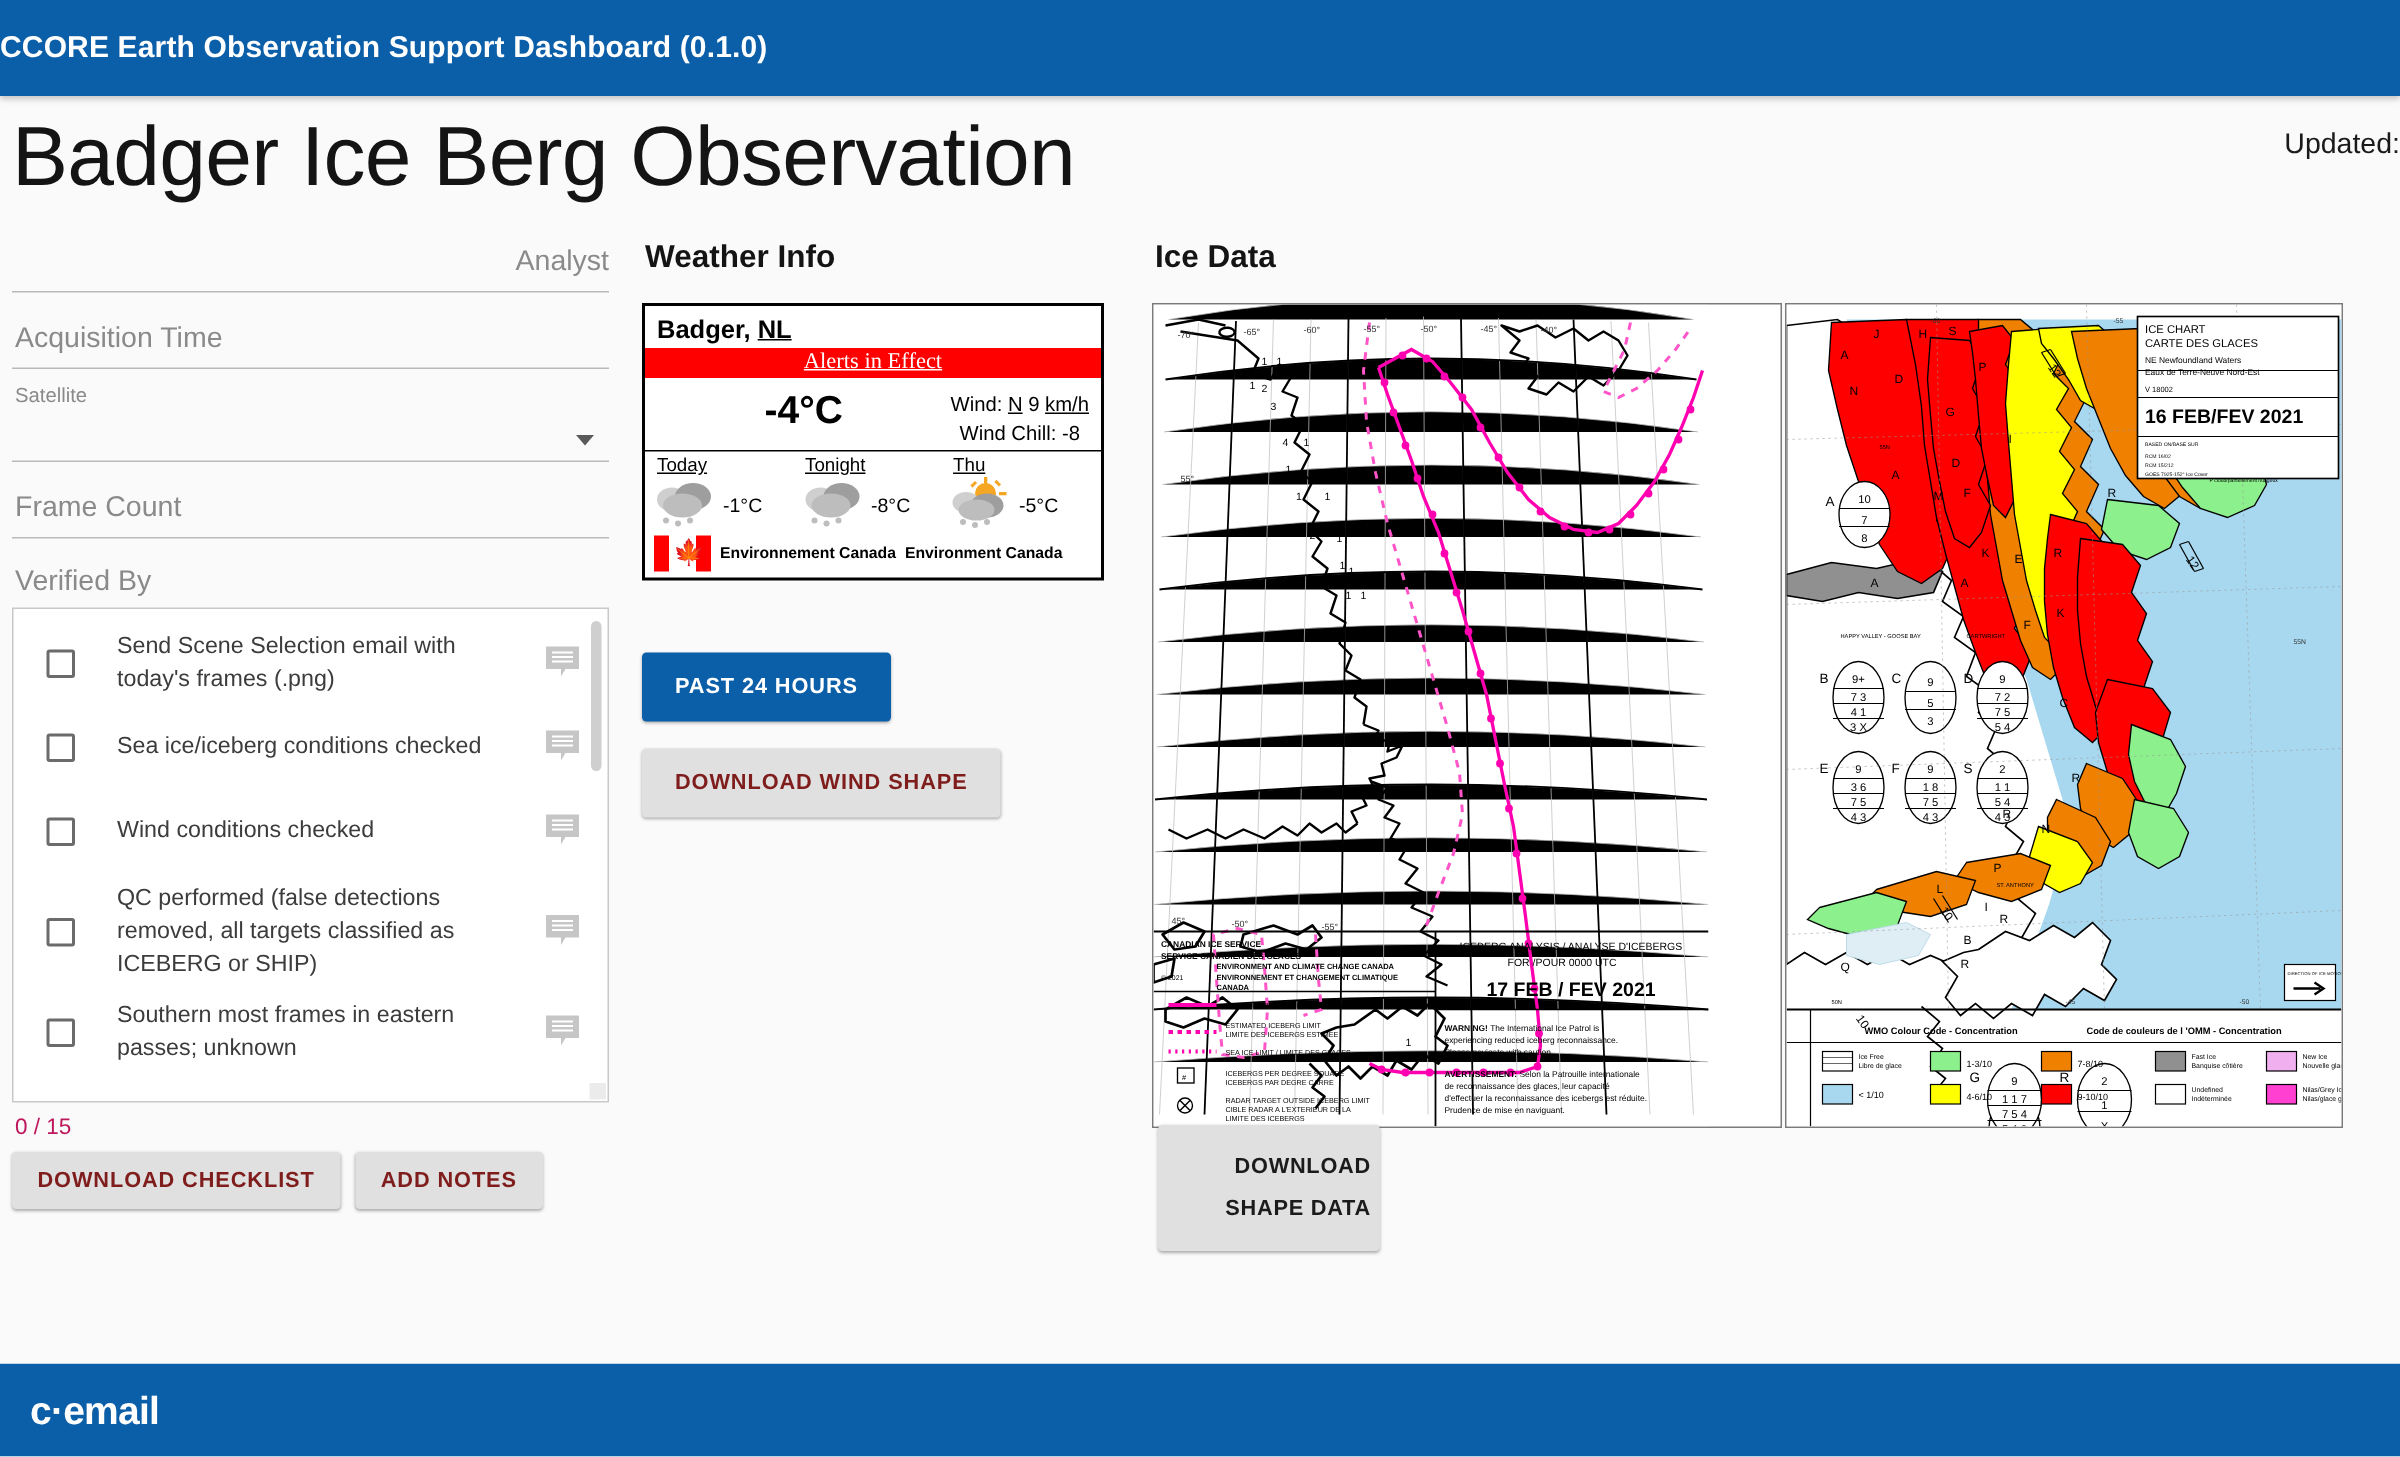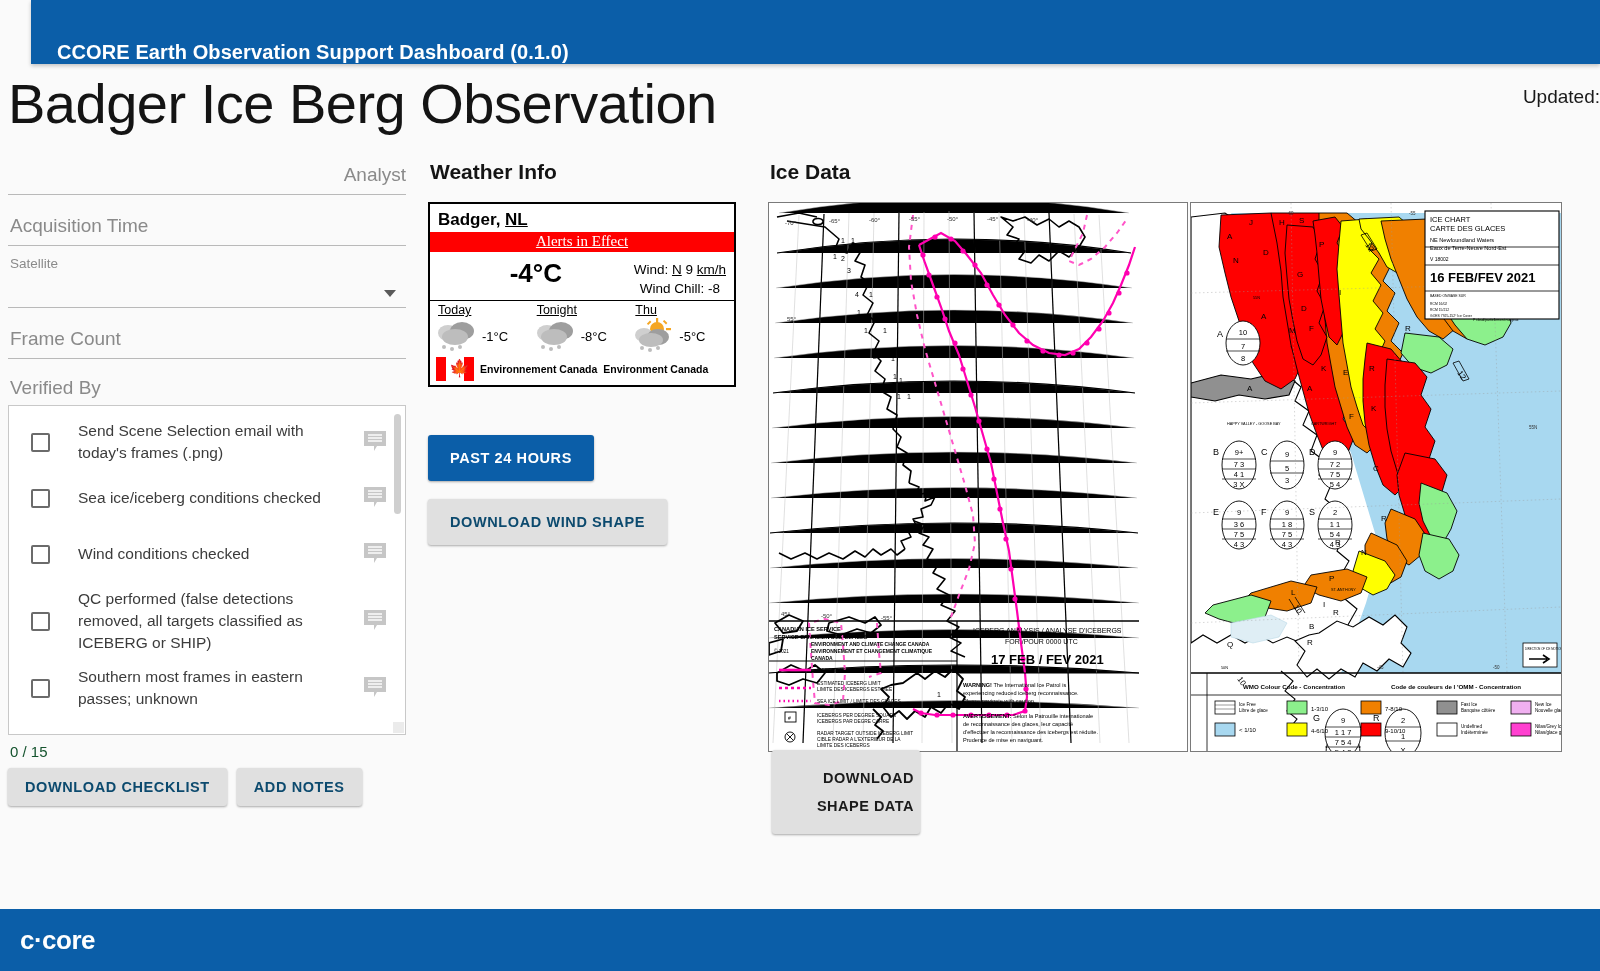--- a/index.html
+++ b/index.html
@@ -11,24 +11,23 @@
     font-family: "Liberation Sans", sans-serif;
     overflow: hidden;
   }
   .app { width: 1600px; height: 971px; position: relative; background: #fafafa; display: flex; flex-direction: column; }
 
   
   .appbar {
     height: 64px; min-height: 64px;
     background: #0b5ea8;
     color: #ffffff;
-    display: flex; align-items: flex-end;
-    padding-left: 26px;
+    display: flex; align-items: center;
     box-shadow: 0 2px 4px rgba(0,0,0,.22);
-    position: relative; z-index: 5; margin-left: 31px;
+    position: relative; z-index: 5;
   }
   .appbar-title { font-size: 20px; font-weight: bold; letter-spacing: .1px; }
 
   
   .content { flex: 1; position: relative; padding: 0 0 0 0; background: #fafafa; overflow: hidden; }
 
   .page-head { position: relative; height: 86px; }
   .page-title {
     position: absolute; left: 8px; top: 8px;
     font-size: 56px; line-height: 64px; font-weight: 400; color: #141414;
@@ -100,29 +99,29 @@
     background: transparent;
   }
   .scrollbar-thumb {
     position: absolute; right: 2px; top: 4px; width: 7px; height: 100px;
     background: #cfcfcf; border-radius: 4px;
   }
   .scroll-corner {
     position: absolute; right: 1px; bottom: 1px; width: 11px; height: 11px; background: #ebebeb;
   }
 
-  .count-text { font-size: 15px; color: #14532d; padding: 8px 0 8px 2px; }
+  .count-text { font-size: 15px; color: #be185d; padding: 8px 0 8px 2px; }
 
   .btn-row { display: flex; gap: 10px; }
   .btn {
     font-family: "Liberation Sans", sans-serif;
     font-size: 14.5px; font-weight: bold; letter-spacing: .6px;
     border: none; border-radius: 3px; cursor: pointer;
     padding: 11px 17px;
-    color: #0c4a6e; background: #e0e0e0;
+    color: #7f1d1d; background: #e0e0e0;
     box-shadow: 0 1px 2px rgba(0,0,0,.22), 0 1px 3px rgba(0,0,0,.12);
   }
   .btn-primary { background: #0b5ea8; color: #ffffff; }
 
   
   .col-weather { width: 340px; min-width: 340px; padding-right: 24px; }
   .section-title { font-size: 21px; font-weight: bold; color: #141414; padding: 10px 0 18px 2px; }
 
   .weather-card {
     width: 308px; height: 185px;
@@ -919,15 +918,15 @@
             <span>DOWNLOAD</span><br>
             <span>SHAPE DATA</span>
           </button>
         </div>
       </div>
 
     </div>
   </div>
 
   <div class="footer">
-    <div class="logo">c·core</div>
+    <div class="logo">c·email</div>
   </div>
 </div>
 
 </body></html>

